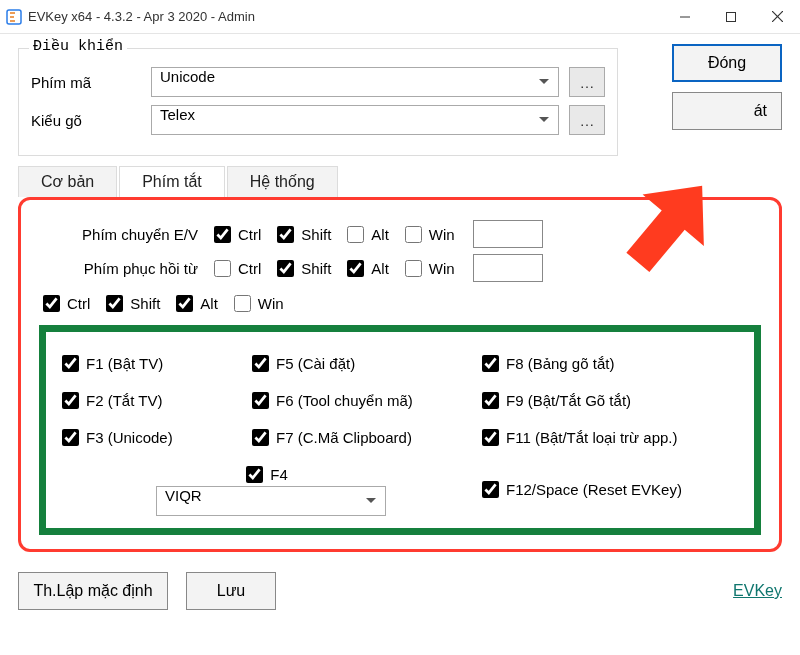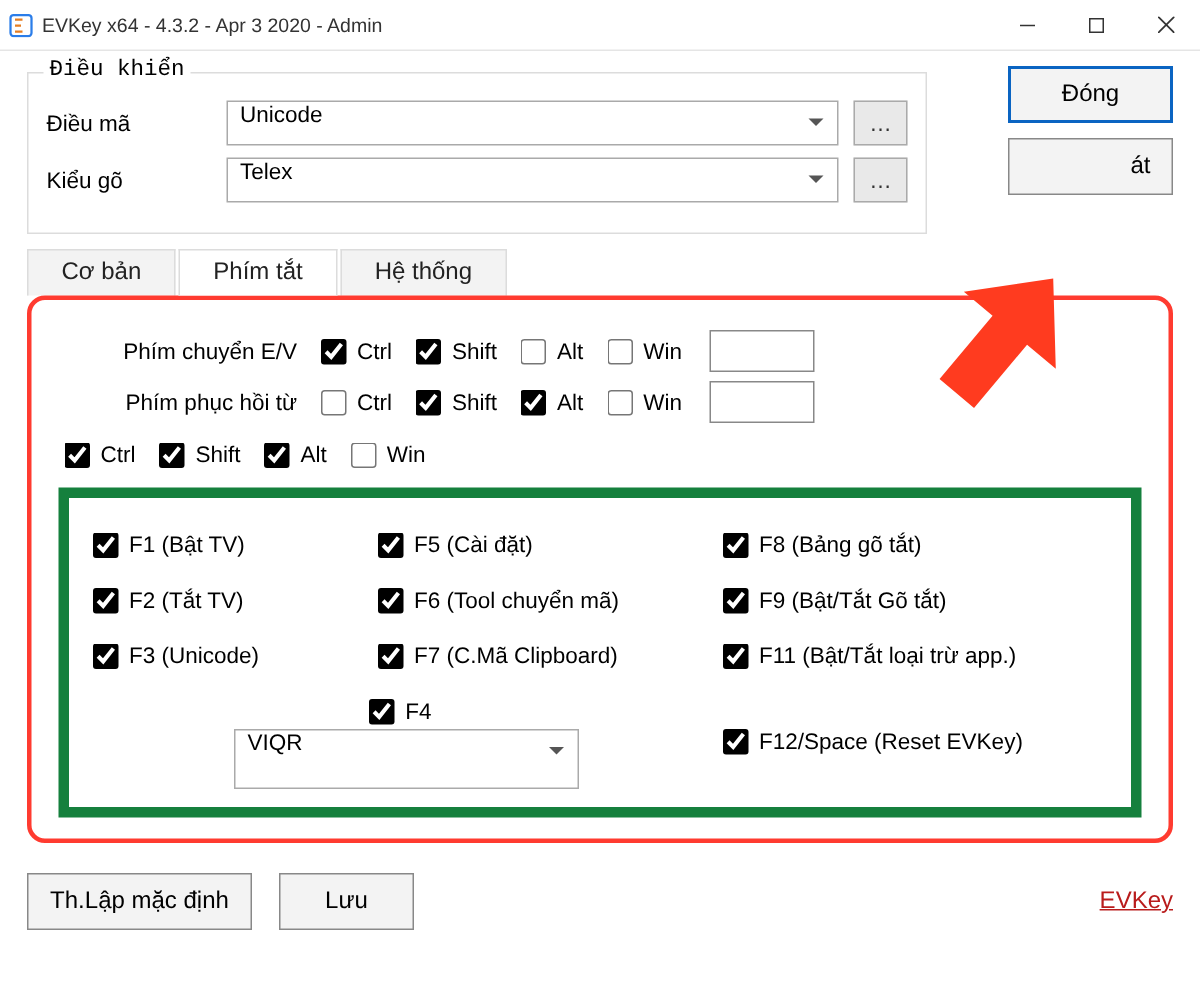--- a/index.html
+++ b/index.html
@@ -90,30 +90,30 @@
   .chk input[type=checkbox] {
     width: 17px; height: 17px; accent-color: #000;
   }
   .keybox { width: 70px; height: 28px; border: 1px solid #888; margin-left: 6px; }
 
   .fkey-grid { display: grid; grid-template-columns: 190px 230px 290px; row-gap: 14px; margin-top: 10px; }
 
   .inner-group { border: 7px solid #15803d; padding: 10px 12px 12px 12px; margin-top: 10px; }
 
   .mini-select-wrap { position: relative; display: inline-block; width: 230px; margin-left: 6px; }
-  .mini-select-wrap .selectbox { height: 40px; width: 100%; }
+  .mini-select-wrap .selectbox { height: 30px; width: 100%; }
   .mini-select-wrap::after {
     content: ""; position: absolute; right: 10px; top: 12px;
     border-left: 5px solid transparent; border-right: 5px solid transparent;
     border-top: 5px solid #555; pointer-events: none;
   }
 
   .footer { display: flex; align-items: center; gap: 18px; padding: 10px 18px 0 18px; }
   .footer .spacer { flex: 1; }
-  .link { color: #b91c1c; font-size: 16px; }
+  .link { color: #0f766e; font-size: 16px; }
 
   
   .arrow {
     position: absolute;
     top: 130px; left: 600px;
     pointer-events: none;
   }
 </style>
 </head>
 <body>
@@ -153,21 +153,21 @@
       </div>
     <div class="btn" style="position:relative; padding-left:40px;">
       <span style="position:absolute; right:14px;">át</span>
     </div>
   </div>
 
   <div class="group" style="width:600px;">
     <div class="legend">Điều khiển</div>
 
     <div class="row">
-      <div class="label">Điều mã</div>
+      <div class="label">Phím mã</div>
       <div class="select-wrap">
         <div class="selectbox">Unicode</div>
       </div>
       <button class="dotsbtn">…</button>
     </div>
 
     <div class="row">
       <div class="label">Kiểu gõ</div>
       <div class="select-wrap">
         <div class="selectbox">Telex</div>

